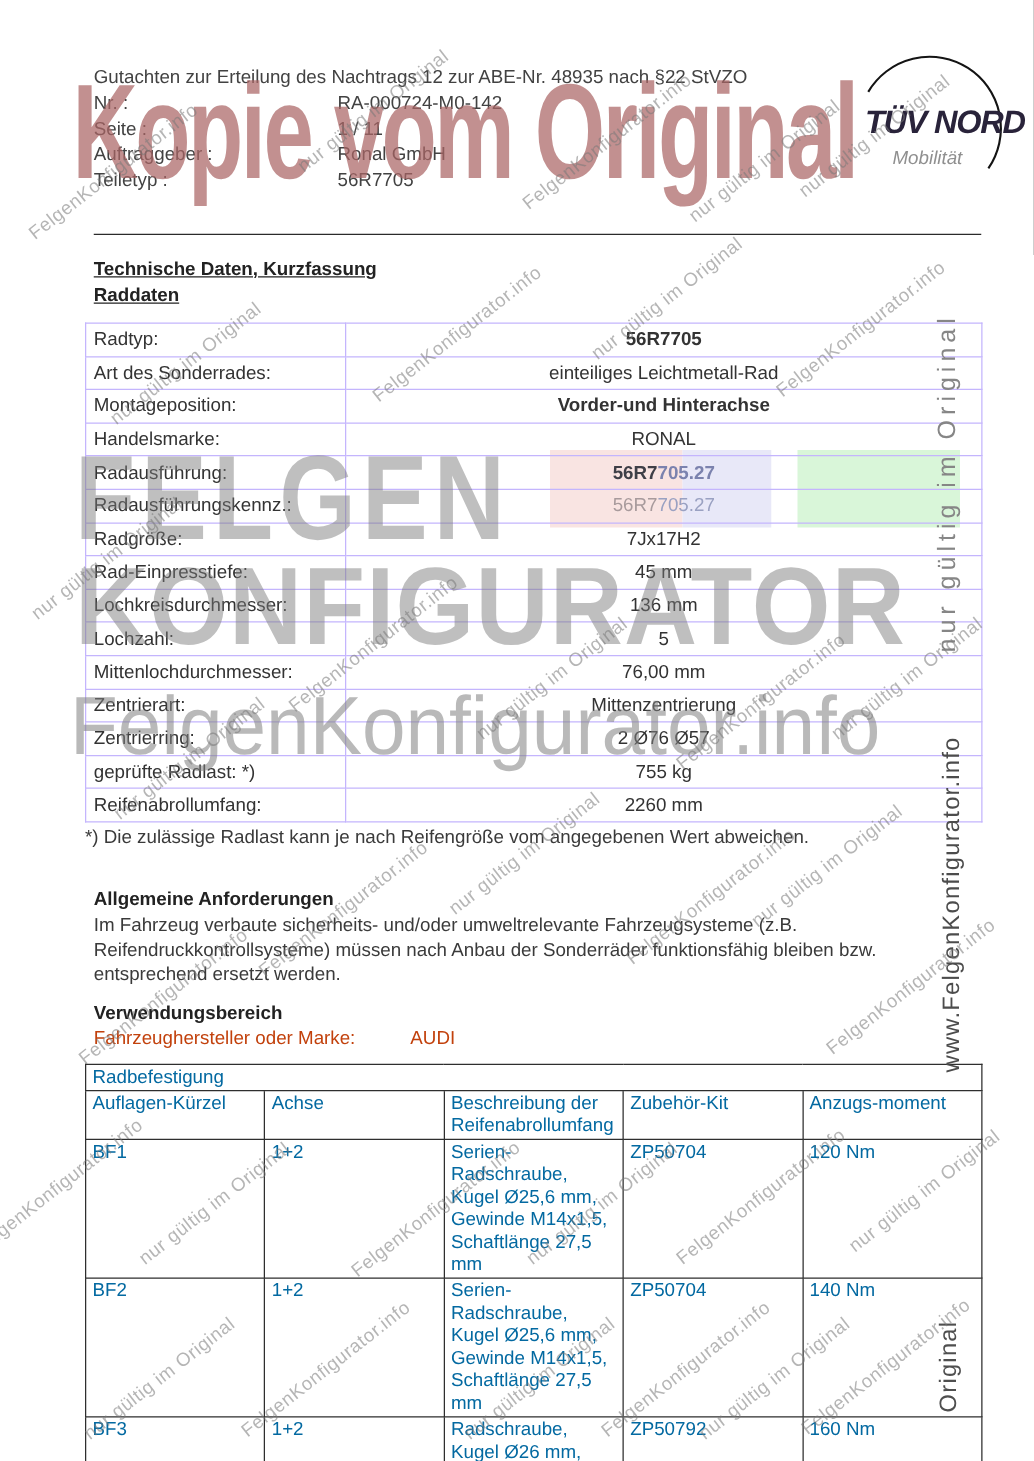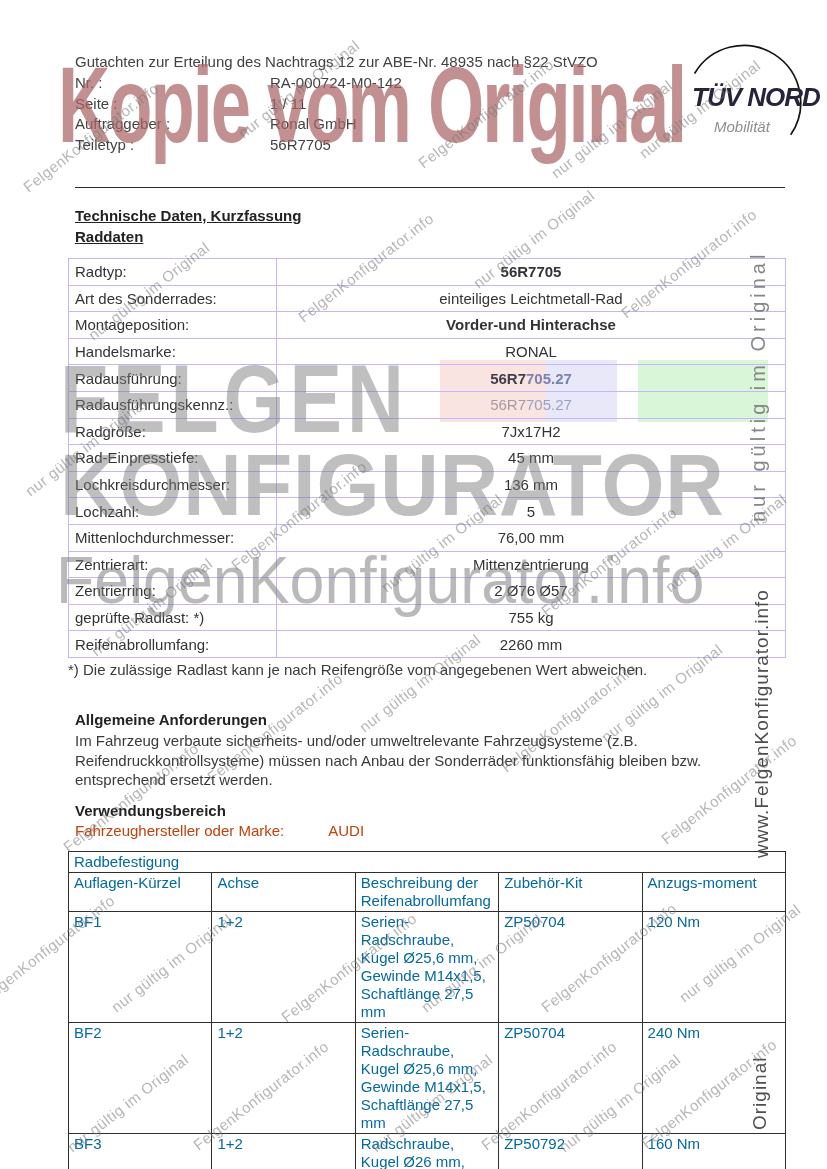--- a/index.html
+++ b/index.html
@@ -201,21 +201,21 @@
           <td class="c5">120 Nm</td>
         </tr>
         <tr class="drow">
           <td class="c1">BF2</td>
           <td class="c2">1+2</td>
           <td class="c3">
             <div>Serien-Radschraube, Kugel Ø25,6 mm, Gewinde M14x1,5,</div>
             <div>Schaftlänge 27,5 mm</div>
           </td>
           <td class="c4">ZP50704</td>
-          <td class="c5">240 Nm</td>
+          <td class="c5">140 Nm</td>
         </tr>
         <tr class="drow">
           <td class="c1">BF3</td>
           <td class="c2">1+2</td>
           <td class="c3">
             <div>Radschraube, Kugel Ø26 mm, Gewinde M14x1,5,</div>
           </td>
           <td class="c4">ZP50792</td>
           <td class="c5">160 Nm</td>
         </tr>

